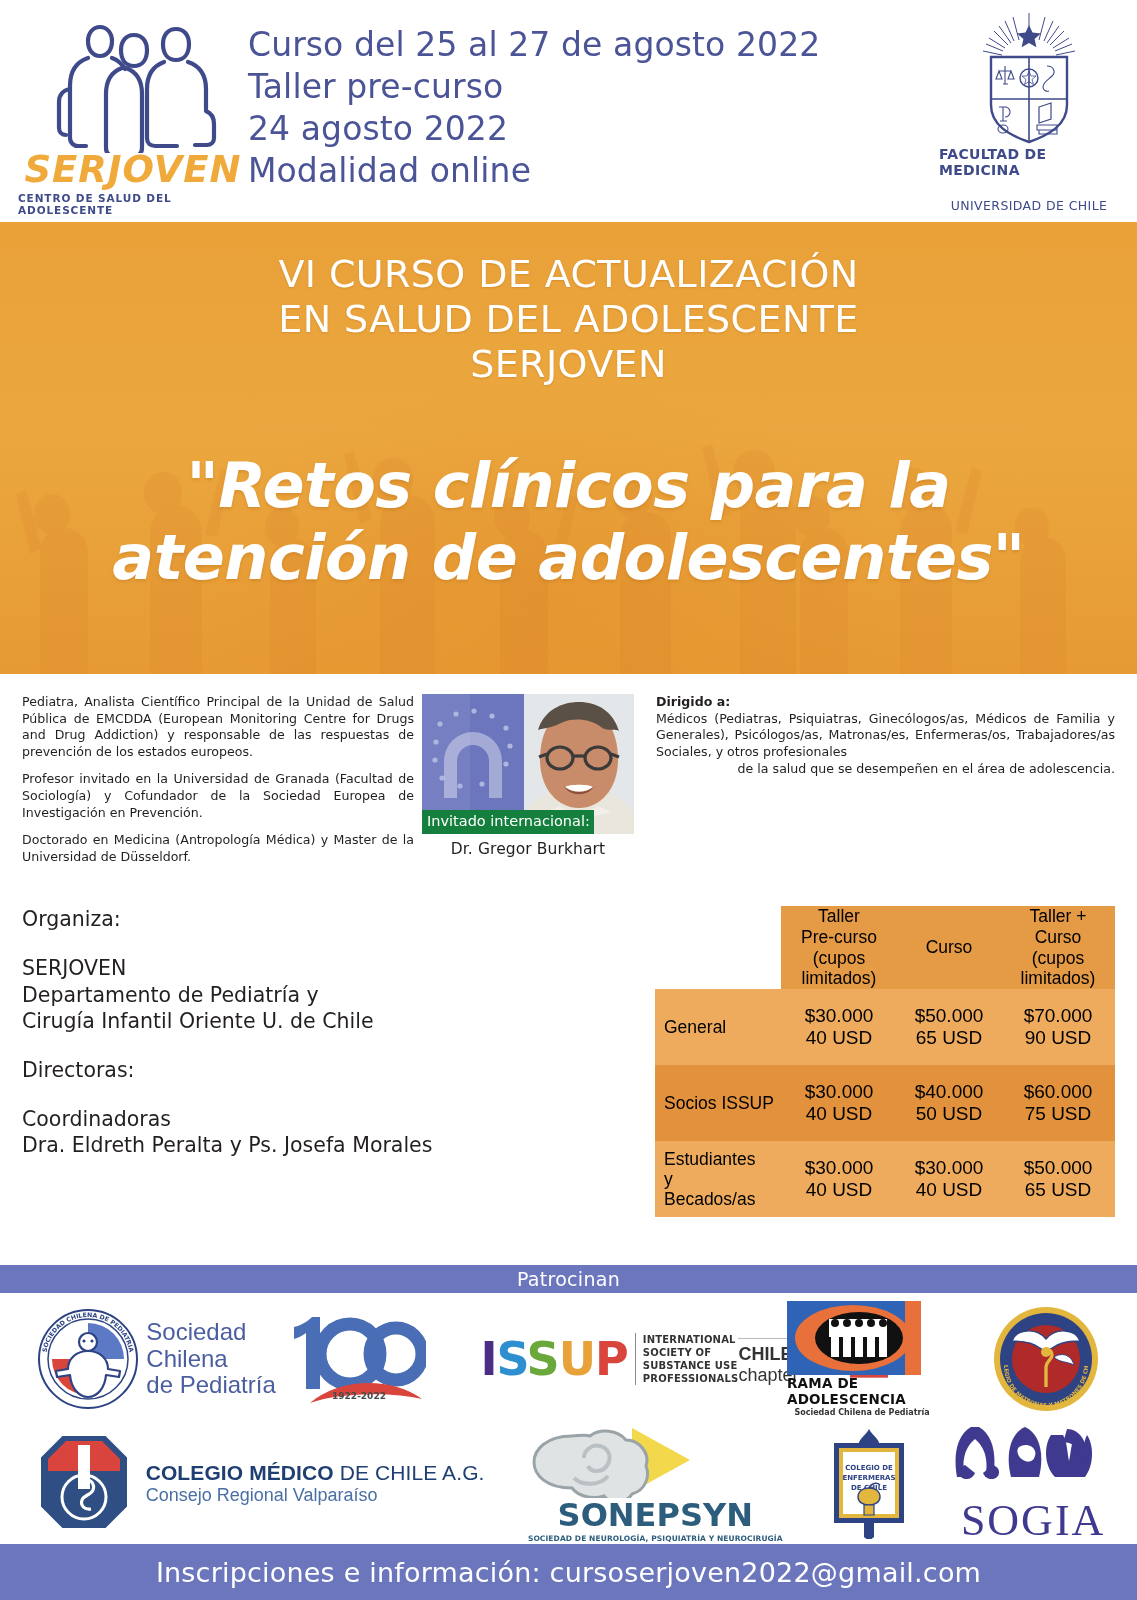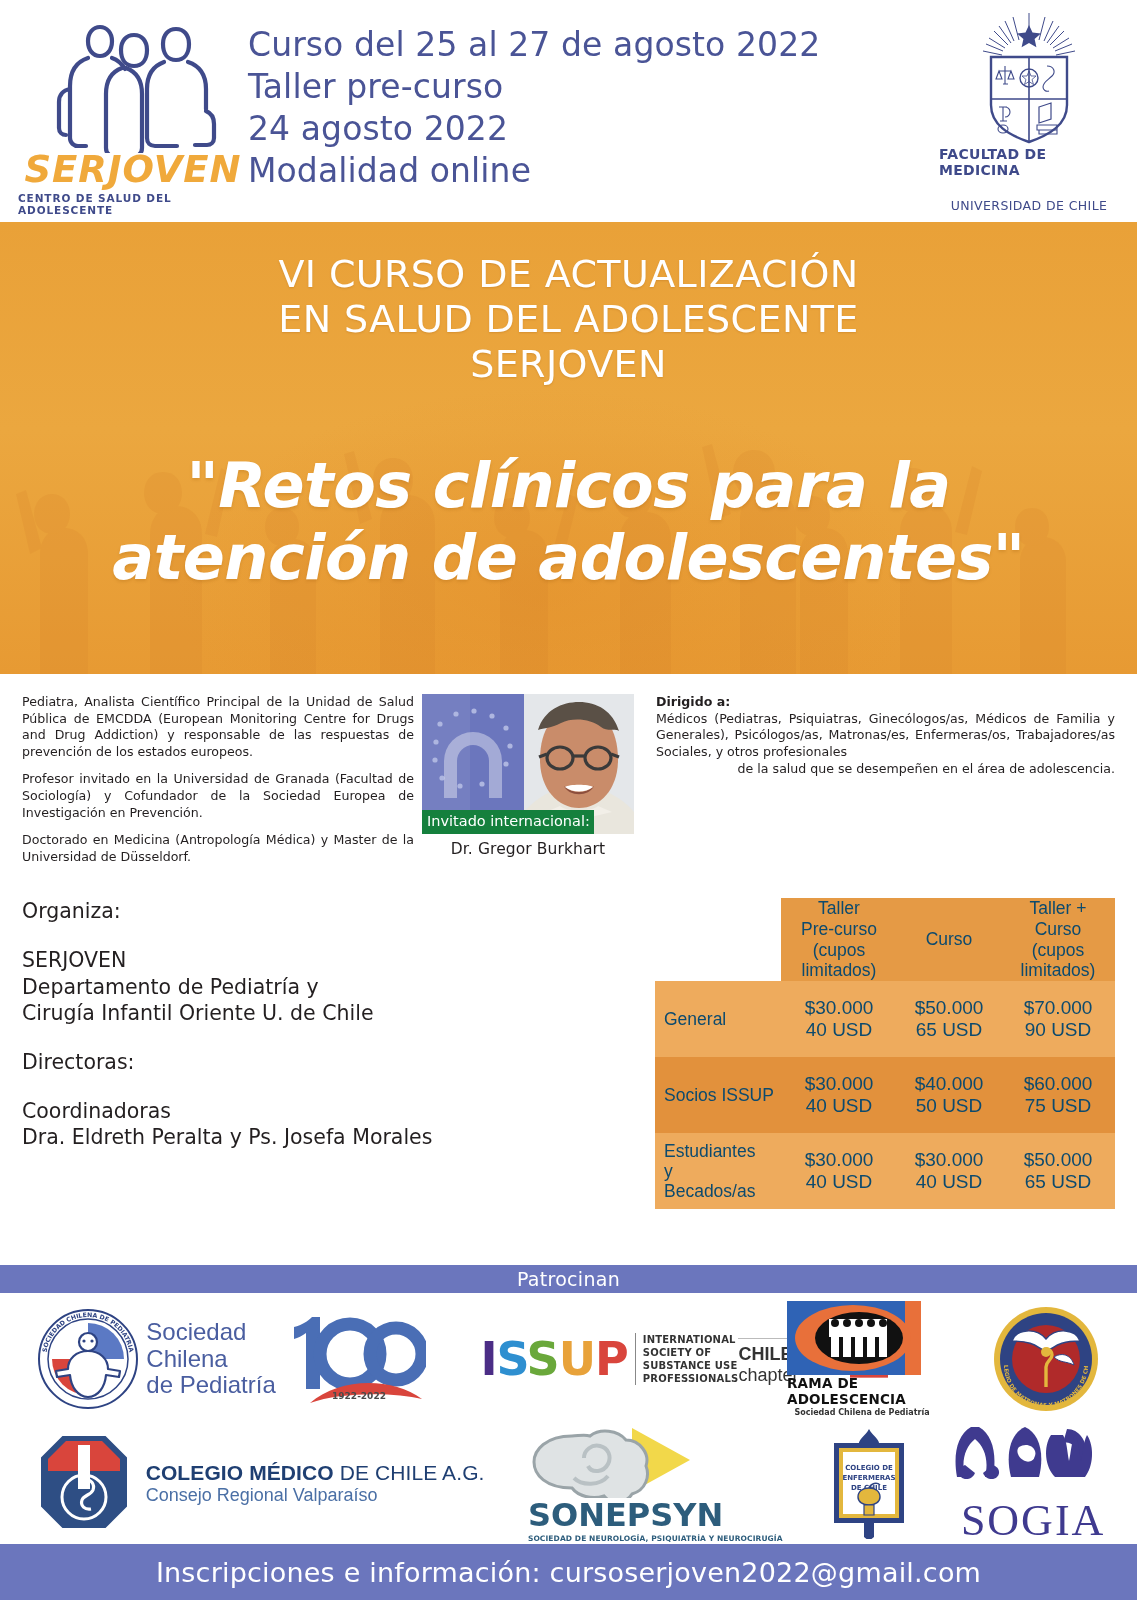--- a/index.html
+++ b/index.html
@@ -148,34 +148,34 @@
   .bio-right{
     flex:1 1 auto;padding-left:14px;padding-top:2px;
     font-family:"DejaVu Sans", sans-serif;
     font-size:12.6px;line-height:1.33;text-align:justify;
     color:#231f20;
   }
   .bio-right .dirigido{text-align:left;display:block;font-weight:bold;}
   .bio-right .lastline{text-align:right;display:block;}
 
   
-  .cols{display:flex;padding:0 22px;box-sizing:border-box;margin-top:22px;gap:16px;}
+  .cols{display:flex;padding:0 22px;box-sizing:border-box;margin-top:30px;gap:16px;}
   .org{
     width:430px;flex:0 0 430px;
     font-family:"DejaVu Sans", sans-serif;
     font-size:20.5px;line-height:1.30;color:#231f20;
   }
   .org .blk{margin-bottom:22px;}
   .org .blk:last-child{margin-bottom:0;}
 
   .price-wrap{flex:1 1 auto;display:flex;justify-content:flex-end;}
   table.prices{
     border-collapse:collapse;
     width:460px;
-    color:#0c4a6e;
+    color:#000000;
     font-family:"Liberation Sans", sans-serif;
     table-layout:fixed;
   }
   table.prices th,table.prices td{padding:0;vertical-align:middle;}
   table.prices thead th{
     background:#e59a45;
     font-weight:400;font-size:17.5px;line-height:1.18;
     text-align:center;height:74px;
   }
   table.prices thead th.corner{background:#ffffff;}
@@ -227,21 +227,21 @@
   .rama-box{width:150px;}
   .rama-img{width:148px;height:74px;display:block;}
   .rama-t1{font-family:"DejaVu Sans", sans-serif;font-weight:bold;font-size:13.5px;text-align:left;letter-spacing:.2px;color:#111;}
   .rama-t2{font-family:"DejaVu Sans", sans-serif;font-weight:bold;font-size:8px;text-align:center;color:#333;margin-top:1px;}
   .cmch-text{margin-left:10px;}
   .cmch-1{font-family:"Liberation Sans", sans-serif;font-size:21px;color:#1f3f72;letter-spacing:.1px;}
   .cmch-1 b{font-weight:bold;}
   .cmch-2{font-family:"Liberation Sans", sans-serif;font-size:18px;color:#4a6fa5;}
   .sonep-word{
     font-family:"DejaVu Sans", sans-serif;font-weight:bold;font-size:32px;
-    color:#2d5d7c;letter-spacing:0px;text-align:left;margin-top:-6px;
+    color:#2d5d7c;letter-spacing:0px;text-align:center;margin-top:-6px;
   }
   .sonep-sub{
     font-family:"DejaVu Sans", sans-serif;font-weight:bold;font-size:7.5px;
     color:#2d5d7c;text-align:center;letter-spacing:.1px;
   }
   .sogia-word{
     font-family:"Liberation Serif", serif;font-size:44px;color:#3f3a8f;
     letter-spacing:2px;text-align:right;margin-top:-4px;
   }
 

